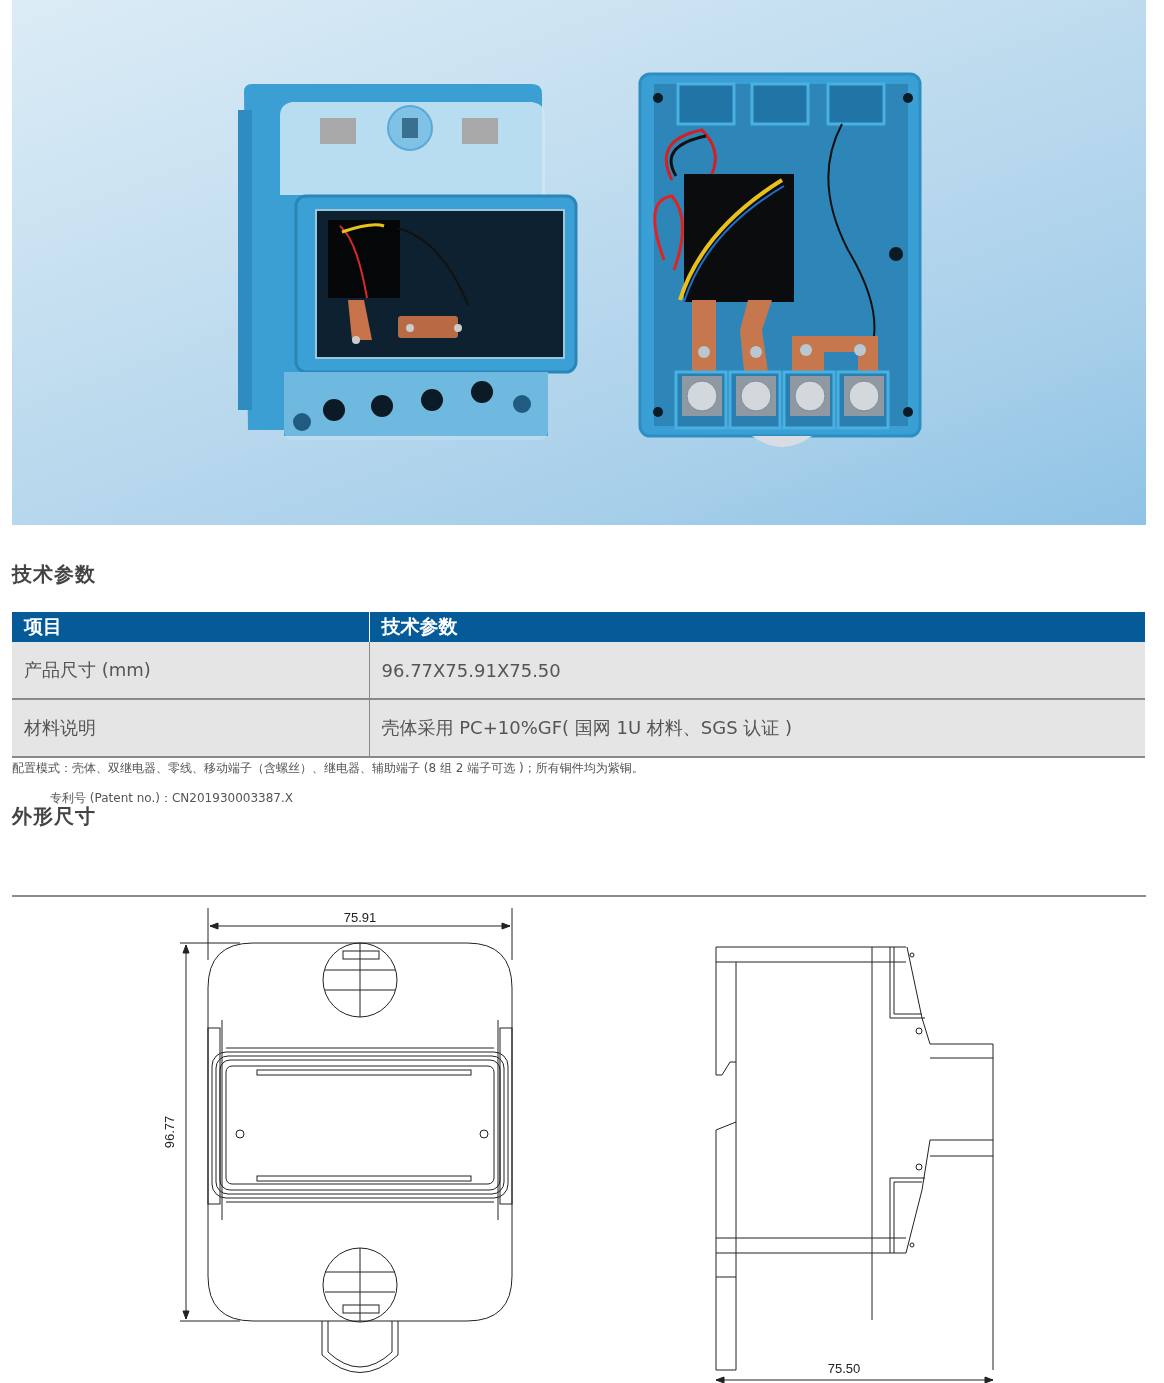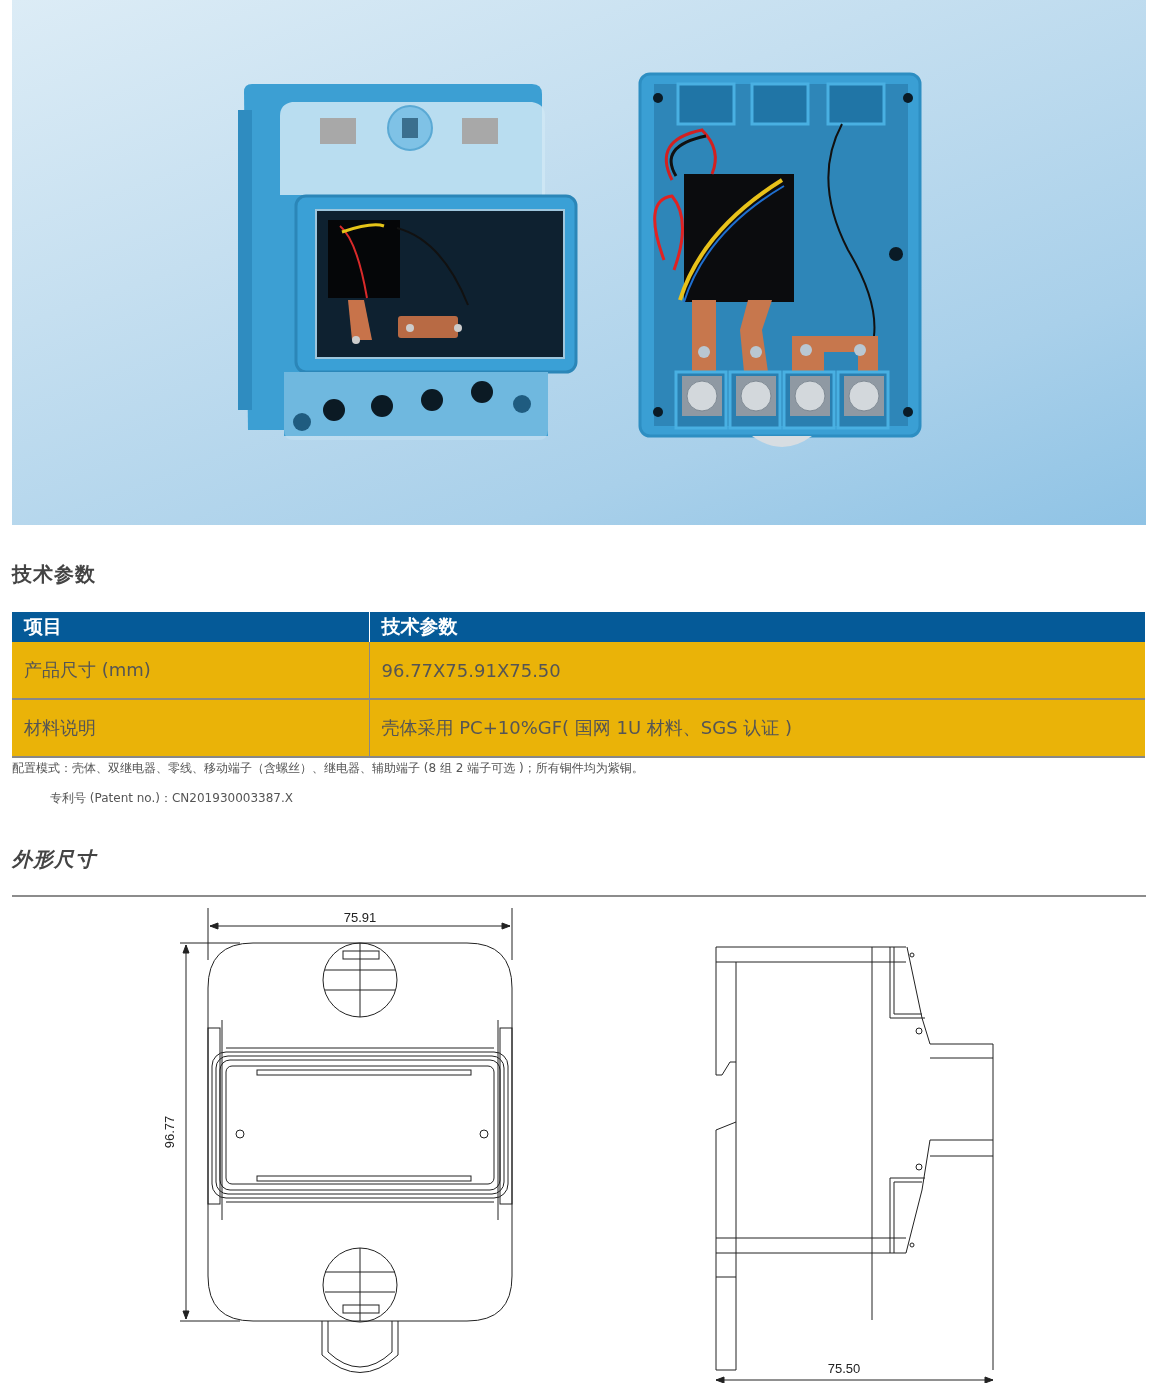--- a/index.html
+++ b/index.html
@@ -24,21 +24,21 @@
   .spec-table {
     position: absolute; left: 12px; top: 612px; width: 1133px; border-collapse: collapse;
     font-size: 18px;
   }
   .spec-table th {
     background: #055a98; color: #ffffff; font-weight: bold; text-align: left;
     height: 30px; padding: 0 12px; font-size: 19px;
   }
   .spec-table th.col1 { width: 357px; border-right: 1px solid #ffffff; }
   .spec-table td {
-    background: #eab308; color: #555555; height: 31px; padding: 16px 12px;
+    background: #e5e5e5; color: #555555; height: 31px; padding: 16px 12px;
     border-bottom: 2px solid #888888;
   }
   .spec-table td.col1 { border-right: 1px solid #888888; }
 
   .note {
     position: absolute; left: 12px; font-size: 12px; color: #555555; white-space: nowrap;
   }
 
   .divider {
     position: absolute; left: 12px; top: 895px; width: 1134px; height: 2px; background: #8c8c8c;
@@ -158,21 +158,21 @@
     <tr>
       <td class="col1">材料说明</td>
       <td>壳体采用 PC+10%GF( 国网 1U 材料、SGS 认证 )</td>
     </tr>
   </tbody>
 </table>
 
 <p class="note" style="top:760px;">配置模式：壳体、双继电器、零线、移动端子（含螺丝）、继电器、辅助端子 (8 组 2 端子可选 )；所有铜件均为紫铜。</p>
 <p class="note" style="top:790px;margin-left:38px;">专利号 (Patent no.)：CN201930003387.X</p>
 
-<h2 class="section-title" style="top:846px;font-style:italic;">外形尺寸</h2>
+<h2 class="section-title" style="top:803px;">外形尺寸</h2>
 <div class="divider"></div>
 
 <svg class="drawing" style="left:150px; top:900px;" width="400" height="483" viewBox="0 0 400 483" fill="none" stroke="#222" stroke-width="1">
 
   <line x1="58" y1="8" x2="58" y2="60"></line>
   <line x1="362" y1="8" x2="362" y2="60"></line>
   <line x1="60" y1="26" x2="360" y2="26"></line>
   <path d="M60 26 L68 23 L68 29 Z" fill="#222"></path>
   <path d="M360 26 L352 23 L352 29 Z" fill="#222"></path>
   <text class="dim-label" x="210" y="22" text-anchor="middle" stroke="none">75.91</text>

